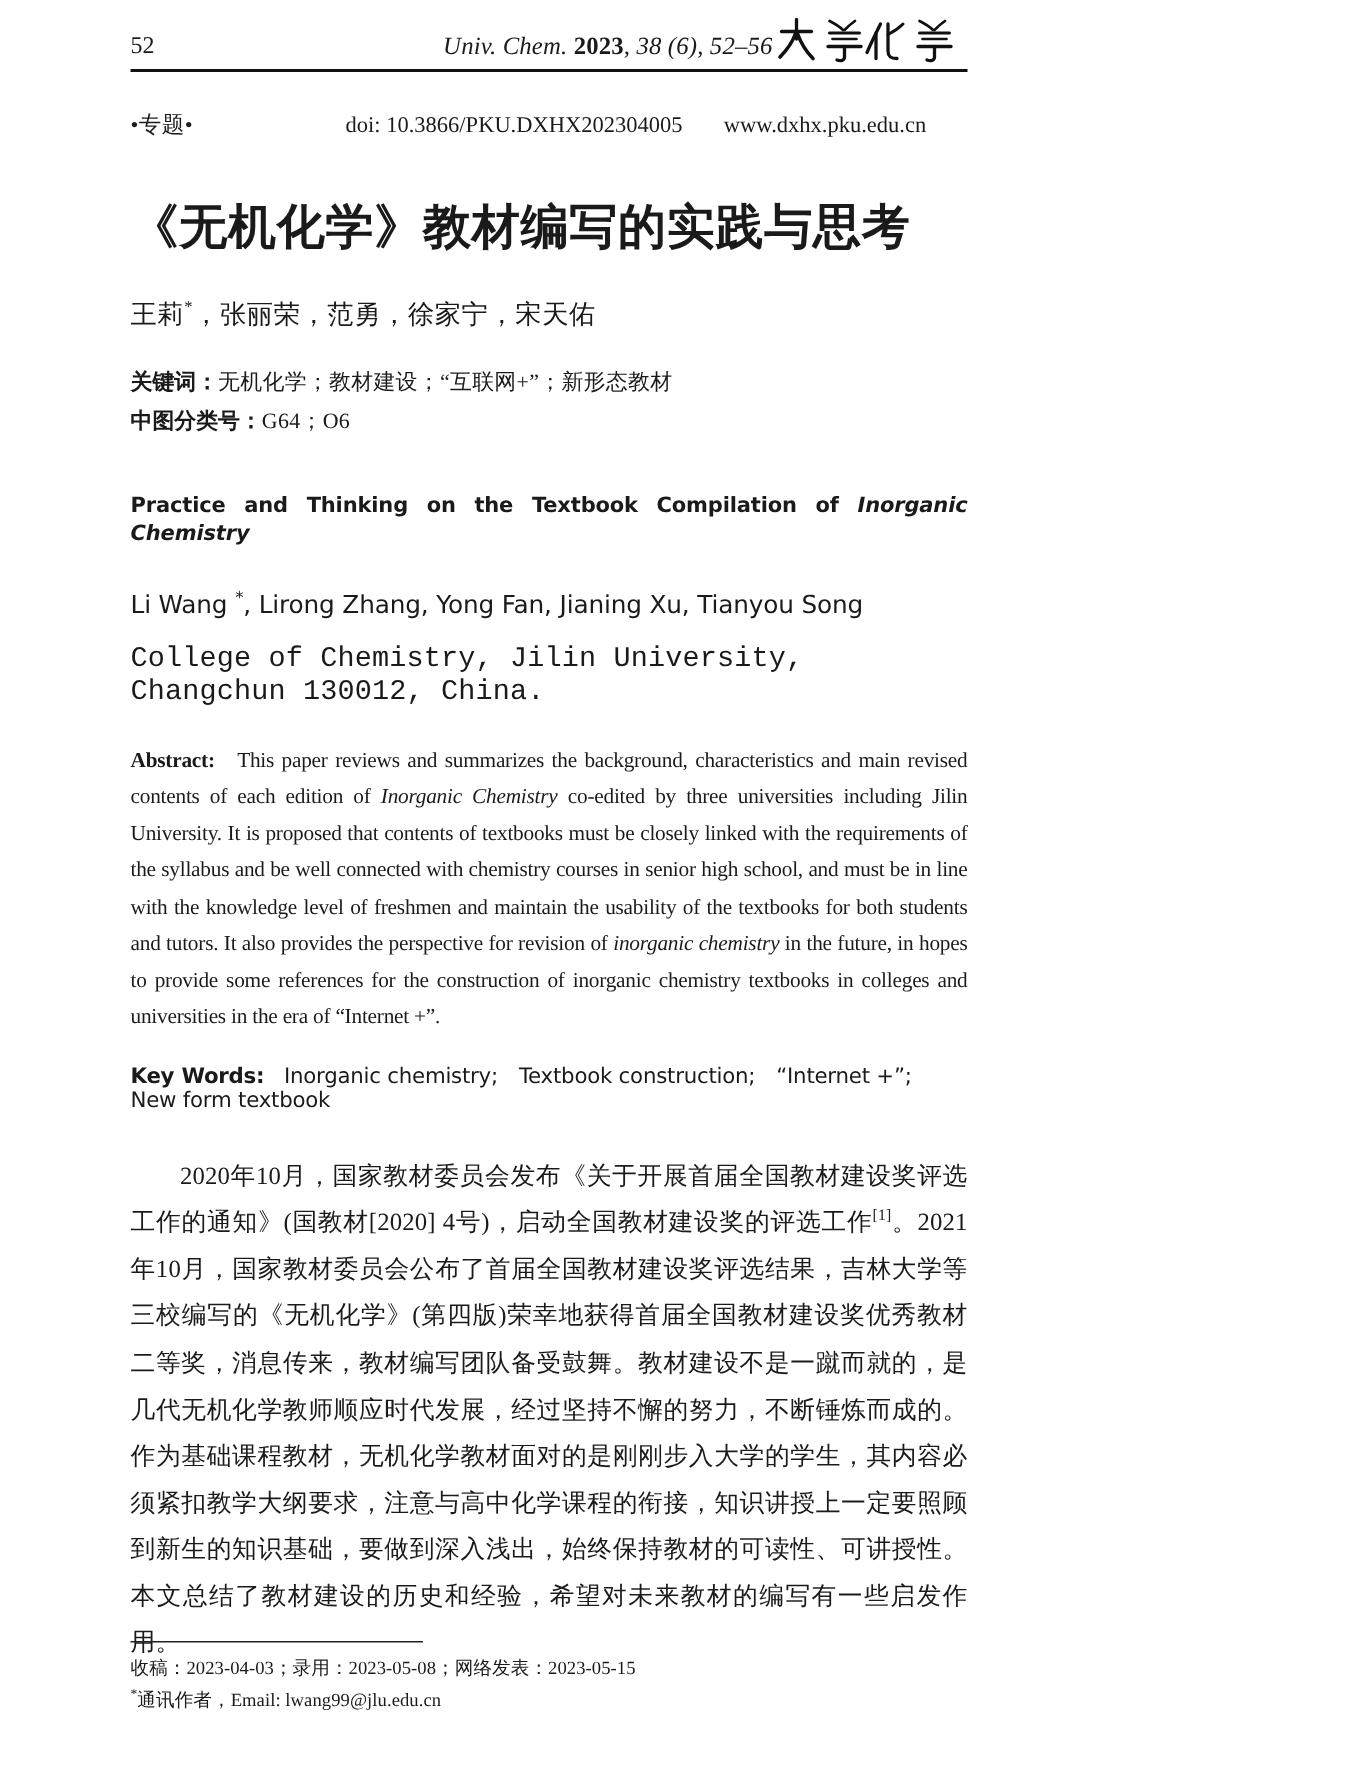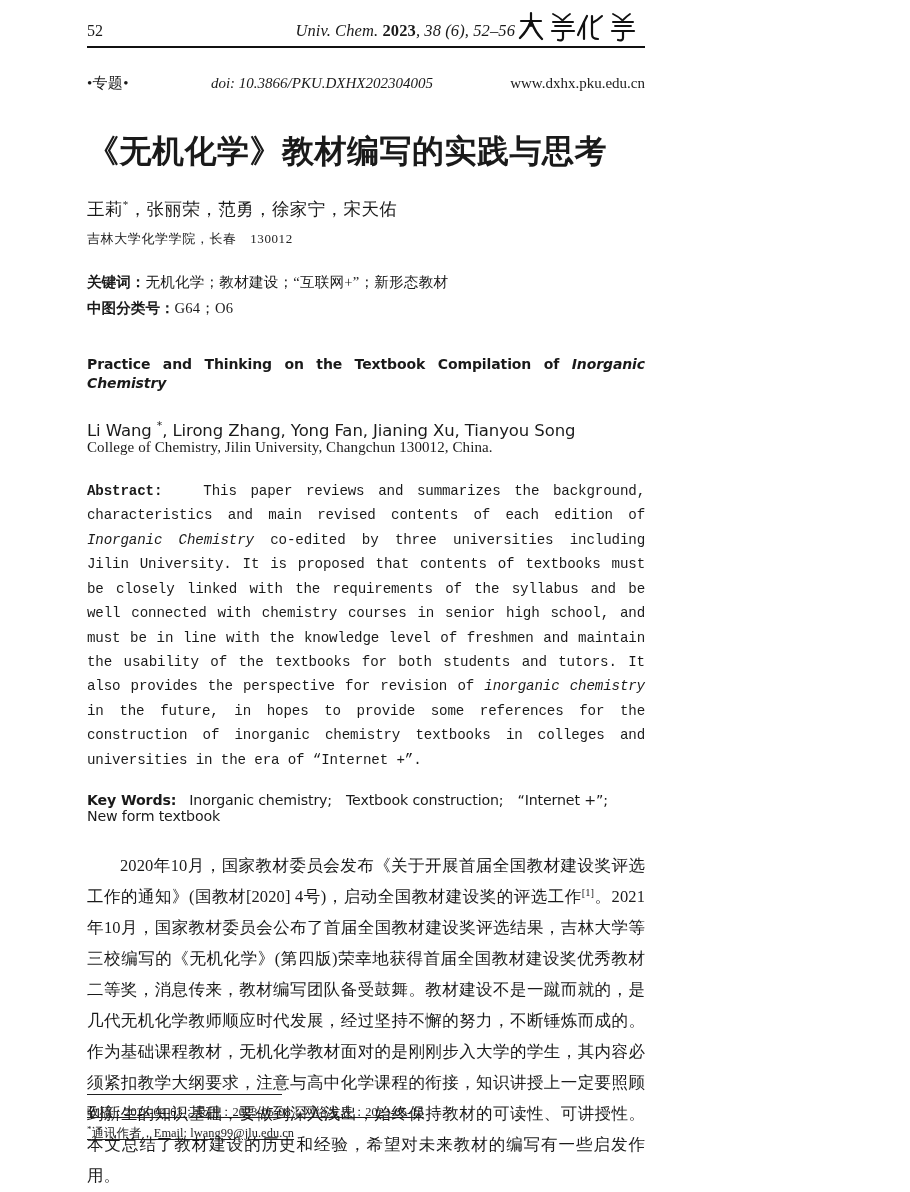--- a/index.html
+++ b/index.html
@@ -66,22 +66,22 @@
   
   .doibar {
     display: flex;
     align-items: baseline;
     justify-content: space-between;
     margin-top: 26px;
     font-size: 15px;
     font-family: "Liberation Serif", serif;
   }
   .doibar .col-topic { width: 150px; text-align: left; letter-spacing: .3px;}
-  .doibar .col-doi   { flex: 1; text-align: center; margin-left: -48px; font-style: italic; }
-  .doibar .col-url   { width: 190px; text-align: right; }
+  .doibar .col-doi   { flex: 1; text-align: right; margin-left: -48px; }
+  .doibar .col-url   { width: 190px; text-align: center; }
 
   
   .cn-title {
     margin-top: 38px;
     font-size: 32px;
     font-weight: bold;
     letter-spacing: .5px;
     line-height: 1.25;
     font-family: "DejaVu Sans", "Liberation Sans", sans-serif;
   }
@@ -126,30 +126,30 @@
   }
   .en-title i { font-style: italic; }
   .en-authors {
     margin-top: 26px;
     font-family: "DejaVu Sans", "Liberation Sans", sans-serif;
     font-size: 16.5px;
     letter-spacing: -0.1px;
   }
   .en-authors sup { font-size: 11px; vertical-align: super; }
   .en-affil {
-    margin-top: 0;
-    font-family: Liberation Serif, serif;
-    font-size: 15px;
+    margin-top: 16px;
+    font-family: Liberation Mono, monospace;
+    font-size: 19px;
     letter-spacing: .1px;
   }
 
   
   .en-abs {
     margin-top: 23px;
-    font-family: Liberation Mono, monospace;
+    font-family: Liberation Serif, serif;
     font-size: 14.2px;
     line-height: 1.72;
     text-align: justify;
     letter-spacing: -0.15px;
   }
   .en-abs b { font-weight: bold; }
   .en-abs i { font-style: italic; }
   .en-kw {
     margin-top: 20px;
     font-family: "DejaVu Sans", "Liberation Sans", sans-serif;
@@ -170,21 +170,20 @@
     font-family: "Liberation Serif", "DejaVu Serif", serif;
   }
   .body-par sup { font-size: 10.5px; vertical-align: super; }
 
   
   .footnotes {
     position: absolute;
     left: 87px;
     right: 69px;
     bottom: 48px;
-    text-decoration: underline;
   }
   .fn-rule {
     width: 195px;
     border-top: 1.4px solid #222;
     margin-bottom: 7px;
   }
   .fn-line {
     font-family: "Liberation Serif", "DejaVu Serif", serif;
     font-size: 12.4px;
     line-height: 1.65;
@@ -237,21 +236,20 @@
   <div class="doibar">
     <div class="col-topic">•专题•</div>
     <div class="col-doi">doi: 10.3866/PKU.DXHX202304005</div>
     <div class="col-url">www.dxhx.pku.edu.cn</div>
   </div>
 
   <h1 class="cn-title">《无机化学》教材编写的实践与思考</h1>
 
   <div class="cn-authors"><span>王莉</span><sup>*</sup><span>，张丽荣，范勇，徐家宁，宋天佑</span></div>
 
-  <div class="cn-affil">吉林大学化学学院，长春　130012</div>
 
 
   <div class="kwblock">
     <div class="kw"><span class="lbl">关键词：</span><span class="val">无机化学；教材建设；“互联网+”；新形态教材</span></div>
     <div class="clc"><span class="lbl">中图分类号：</span><span class="val">G64；O6</span></div>
   </div>
 
   <h2 class="en-title"><span>Practice and Thinking on the Textbook Compilation of </span><i>Inorganic Chemistry</i></h2>
 
   <div class="en-authors"><span>Li Wang </span><sup>*</sup><span>, Lirong Zhang, Yong Fan, Jianing Xu, Tianyou Song</span></div>

